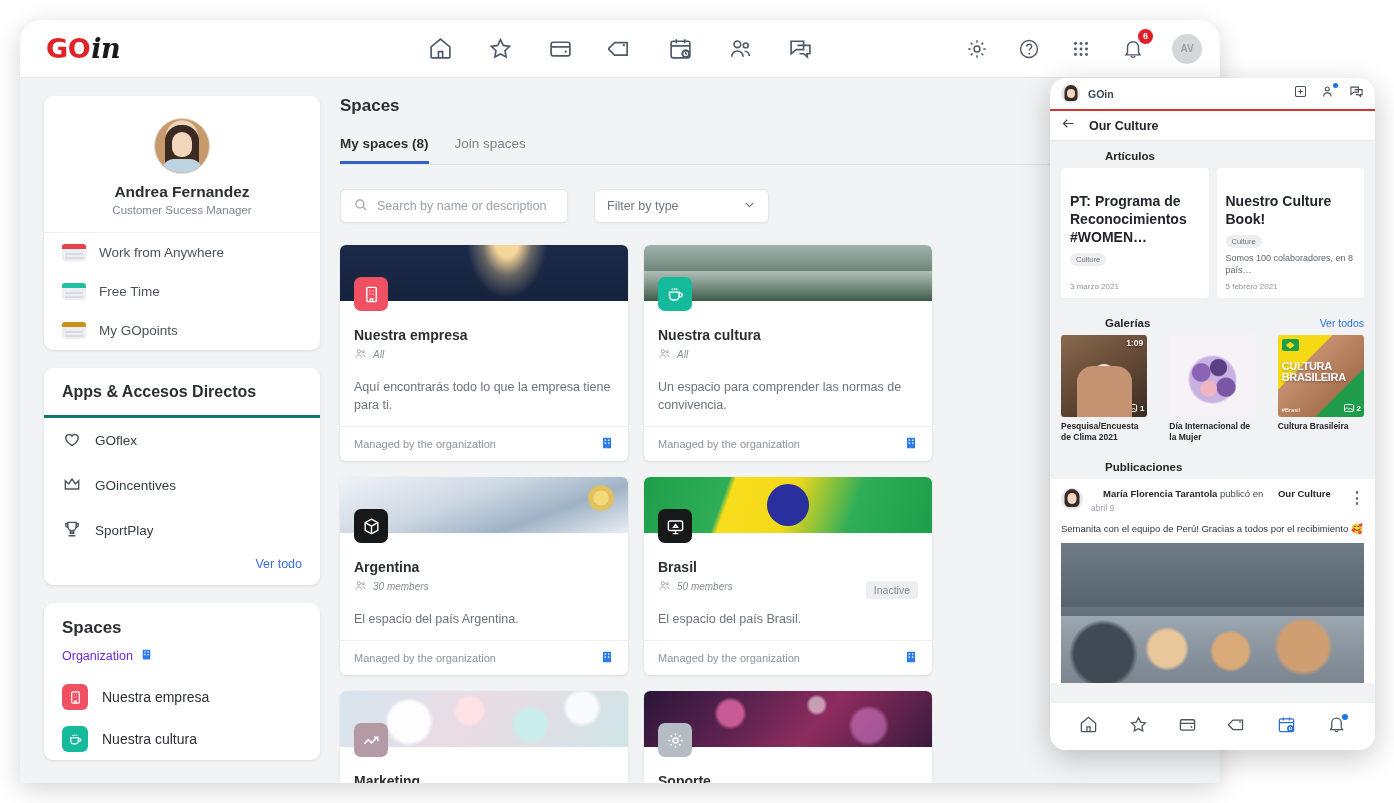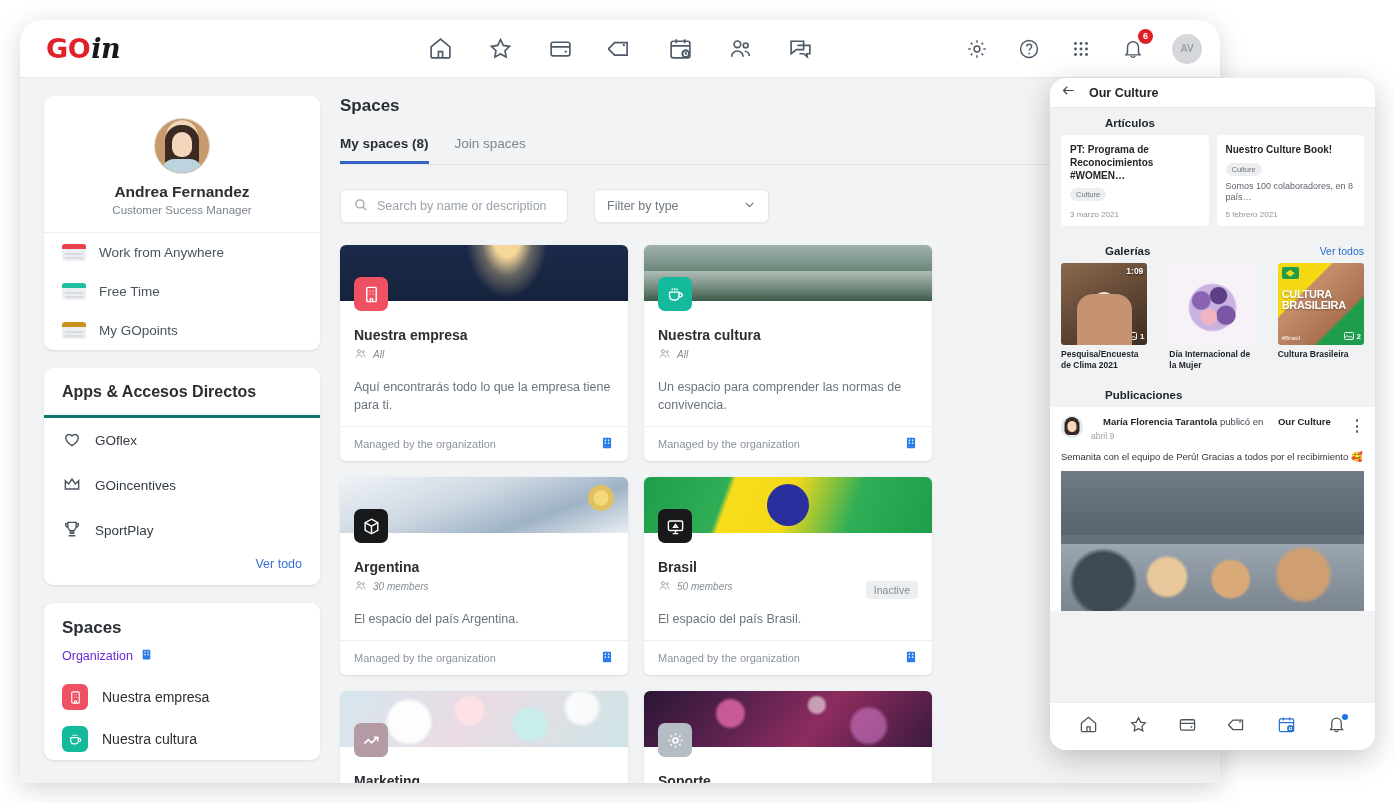--- a/index.html
+++ b/index.html
@@ -172,25 +172,25 @@
   .dot-blue { position:absolute; top:-1px; right:-2px; width:5px;height:5px;border-radius:50%;background:#1a73e8;}
   .m-sub { height:30px; display:flex;align-items:center;gap:13px;padding:0 11px; border-bottom:1px solid #e7e9ec;}
   .m-sub svg { width:15px;height:15px;color:#3d4650;}
   .m-sub-title { font-size:12.5px;font-weight:700;color:#22262a;}
   .m-scroll { flex:1; overflow:hidden; background:#f1f2f4; }
   .sec-head { display:flex;align-items:flex-end;justify-content:space-between;padding:9px 11px 6px;margin-left:44px;}
   .sec-title { font-size:11.5px;font-weight:700;color:#22262a;}
   .sec-link { font-size:10.5px;color:#2b6fd4;cursor:pointer;}
   .art-row { display:flex;gap:8px;padding:0 11px 10px;}
   .art-card { flex:1; background:#fff;border-radius:4px;padding:9px 9px 7px;min-height:84px;display:flex;flex-direction:column;cursor:pointer;}
-  .art-title { font-size:10px;font-weight:700;color:#22262a;line-height:1.28;}
+  .art-title { font-size:14px;font-weight:700;color:#22262a;line-height:1.28;margin-top:16px;}
   .chip { align-self:flex-start;margin-top:6px;background:#eceef0;color:#6e767e;font-size:7.5px;padding:2px 6px;border-radius:7px;}
   .art-exc { font-size:9px;color:#5e666e;margin-top:5px;line-height:1.3;}
   .art-date { font-size:8px;color:#8d959c;margin-top:auto;padding-top:6px;}
-  .gal-row { display:flex;gap:22px;padding:0 11px 10px;justify-content:flex-end;}
+  .gal-row { display:flex;gap:22px;padding:0 11px 10px;}
   .gal-item { flex:1; cursor:pointer;}
   .gal-thumb { position:relative;height:82px;border-radius:3px;overflow:hidden;}
   .gt1 { background:linear-gradient(150deg,#8a6a4f 0%,#6b4f3a 40%,#3c2c20 100%); }
   .gt1::after{content:"";position:absolute;left:18%;bottom:0;width:64%;height:62%;background:#c59272;border-radius:30% 30% 0 0;}
   .gt2 { background:#f7f2f7; }
   .gt2::after{content:"";position:absolute;inset:6px;border-radius:50%;background:
       radial-gradient(circle at 35% 45%, #8b63b5 0 14%, transparent 16%),
       radial-gradient(circle at 58% 38%, #5d3f86 0 13%, transparent 15%),
       radial-gradient(circle at 45% 68%, #f0b4c2 0 12%, transparent 14%),
       radial-gradient(circle at 68% 66%, #7a56a5 0 13%, transparent 15%),
@@ -613,20 +613,41 @@
   </div>
 
   </div>
       </div>
 
     </div>
   </div>
 
   <div class="mobile">
 
+    <div class="m-top">
+      <div class="m-ava">
+          <span class="h"></span>
+          <span class="f"></span>
+        </div>
+      <div class="m-brand">GOin</div>
+      <div class="m-top-icons">
+        <span><svg viewBox="0 0 24 24" fill="none" stroke="currentColor" stroke-width="1.7">
+              <rect x="4" y="4" width="16" height="16" rx="2"></rect>
+              <path d="M12 8.4v7.2M8.4 12h7.2"></path>
+            </svg></span>
+        <span style="position:relative"><svg viewBox="0 0 24 24" fill="none" stroke="currentColor" stroke-width="1.7">
+              <circle cx="10" cy="8" r="3.2"></circle>
+              <path d="M4 20c0-3.3 2.7-5.8 6-5.8s6 2.5 6 5.8"></path>
+            </svg><i class="dot-blue"></i></span>
+        <span><svg viewBox="0 0 24 24" fill="none" stroke="currentColor" stroke-width="1.7">
+              <path d="M3 5h12v8H8l-5 4z"></path>
+              <path d="M9 9h12v8h-3l.5 3-3.5-3H11"></path>
+            </svg></span>
+      </div>
+    </div>
 
     <div class="m-sub">
       <span><svg viewBox="0 0 24 24" fill="none" stroke="currentColor" stroke-width="1.9">
             <path d="M20 12H4M10 6l-6 6 6 6"></path>
           </svg></span>
       <span class="m-sub-title">Our Culture</span>
     </div>
 
     <div class="m-scroll">
 

